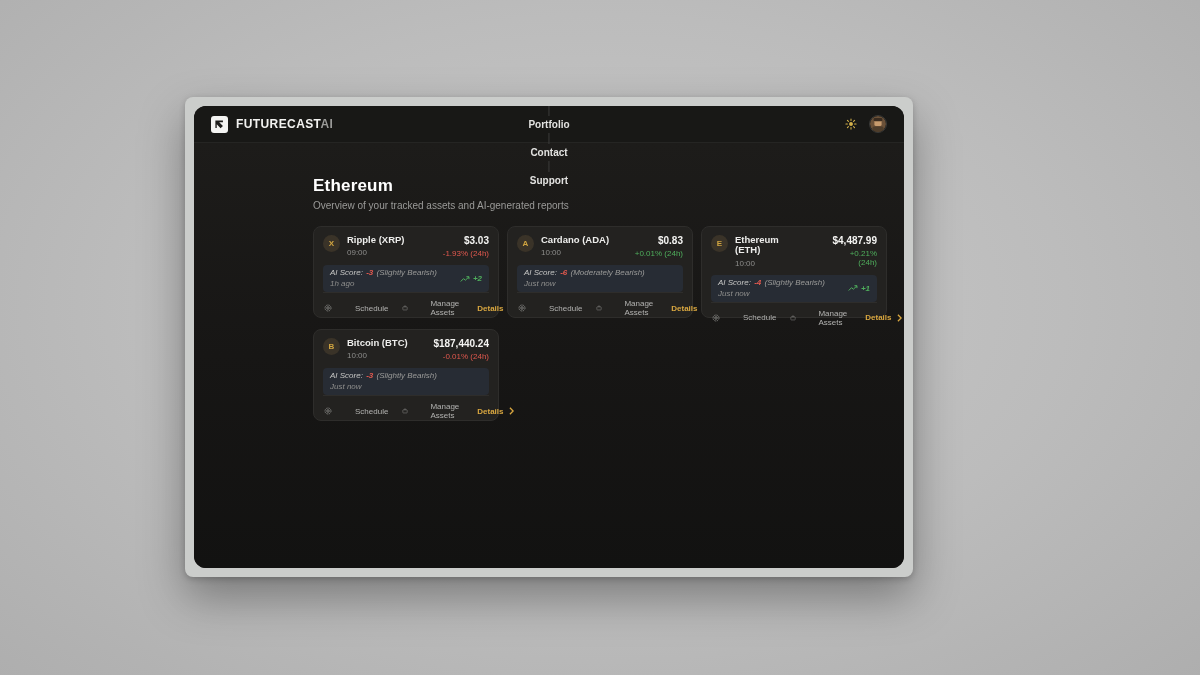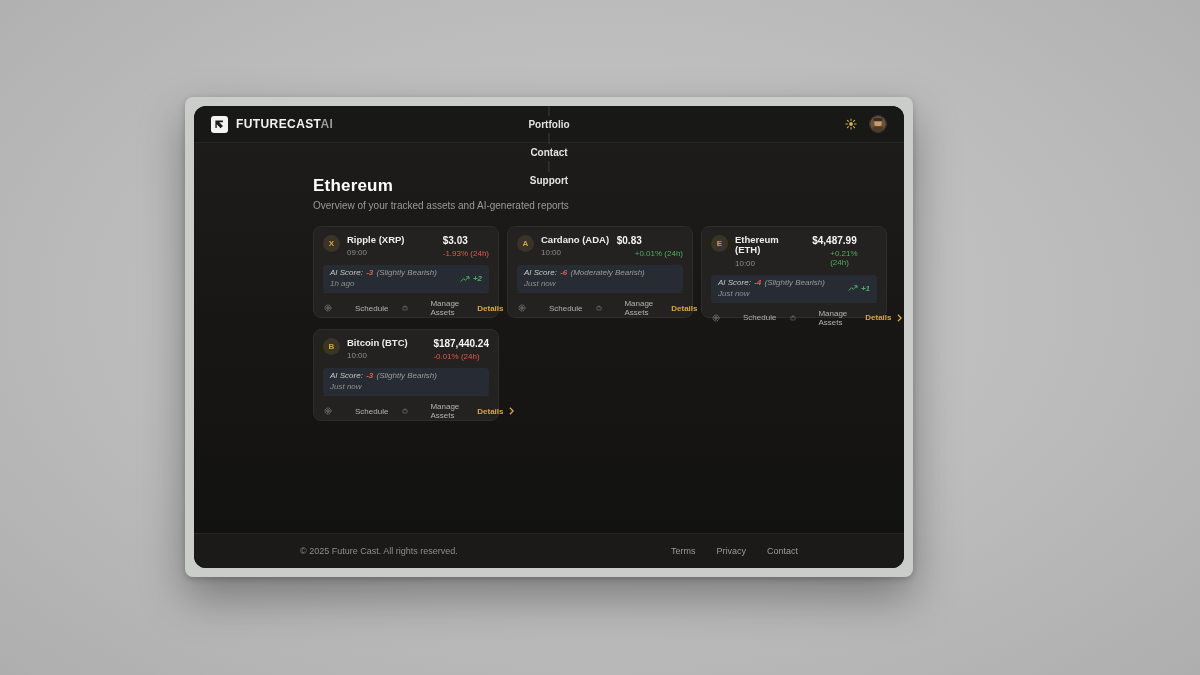--- a/index.html
+++ b/index.html
@@ -55,21 +55,21 @@
     padding:8px 9px 7px; display:flex; flex-direction:column;
   }
   .card-head { display:flex; align-items:flex-start; gap:7px; }
   .badge {
     width:17px; height:17px; border-radius:50%; background:#3a3328; flex:none;
     color:#d0a440; font-size:8px; font-weight:700;
     display:flex; align-items:center; justify-content:center;
   }
   .asset-name { font-size:9.5px; font-weight:700; color:#ededeb; line-height:1.1; }
   .asset-time { font-size:8px; color:#8d8d8b; margin-top:3px; }
-  .price-col { margin-left:auto; text-align:left; }
+  .price-col { margin-left:auto; text-align:right; }
   .price { font-size:10px; font-weight:700; color:#f4f4f2; line-height:1.1; }
   .change { font-size:8px; margin-top:3px; }
   .neg { color:#e0584e; } .pos { color:#4fae5c;margin-left:18px; }
   .ai-box {
     margin-top:7px; background:#272c34; border-radius:4px;
     padding:4px 7px; display:flex; align-items:center;font-style:italic;
   }
   .ai-lines { line-height:1; }
   .ai-line1 { font-size:8px; color:#c6c6c4; }
   .ai-score { font-weight:700; margin:0 1px; }
@@ -332,23 +332,15 @@
               <svg width="7" height="8" viewBox="0 0 8 10" fill="none" stroke="currentColor" stroke-width="1.6">
                   <path d="M2 1l4 4-4 4"></path>
                 </svg>
             </span>
           </div>
         </div>
 
       </div>
     </div>
 
-    <div class="ftr">
-      <span class="copyright">© 2025 Future Cast. All rights reserved.</span>
-      <div class="ftr-links">
-        <a>Terms</a>
-        <a>Privacy</a>
-        <a>Contact</a>
-      </div>
-    </div>
 
   </div>
 </div>
 
 </body></html>

